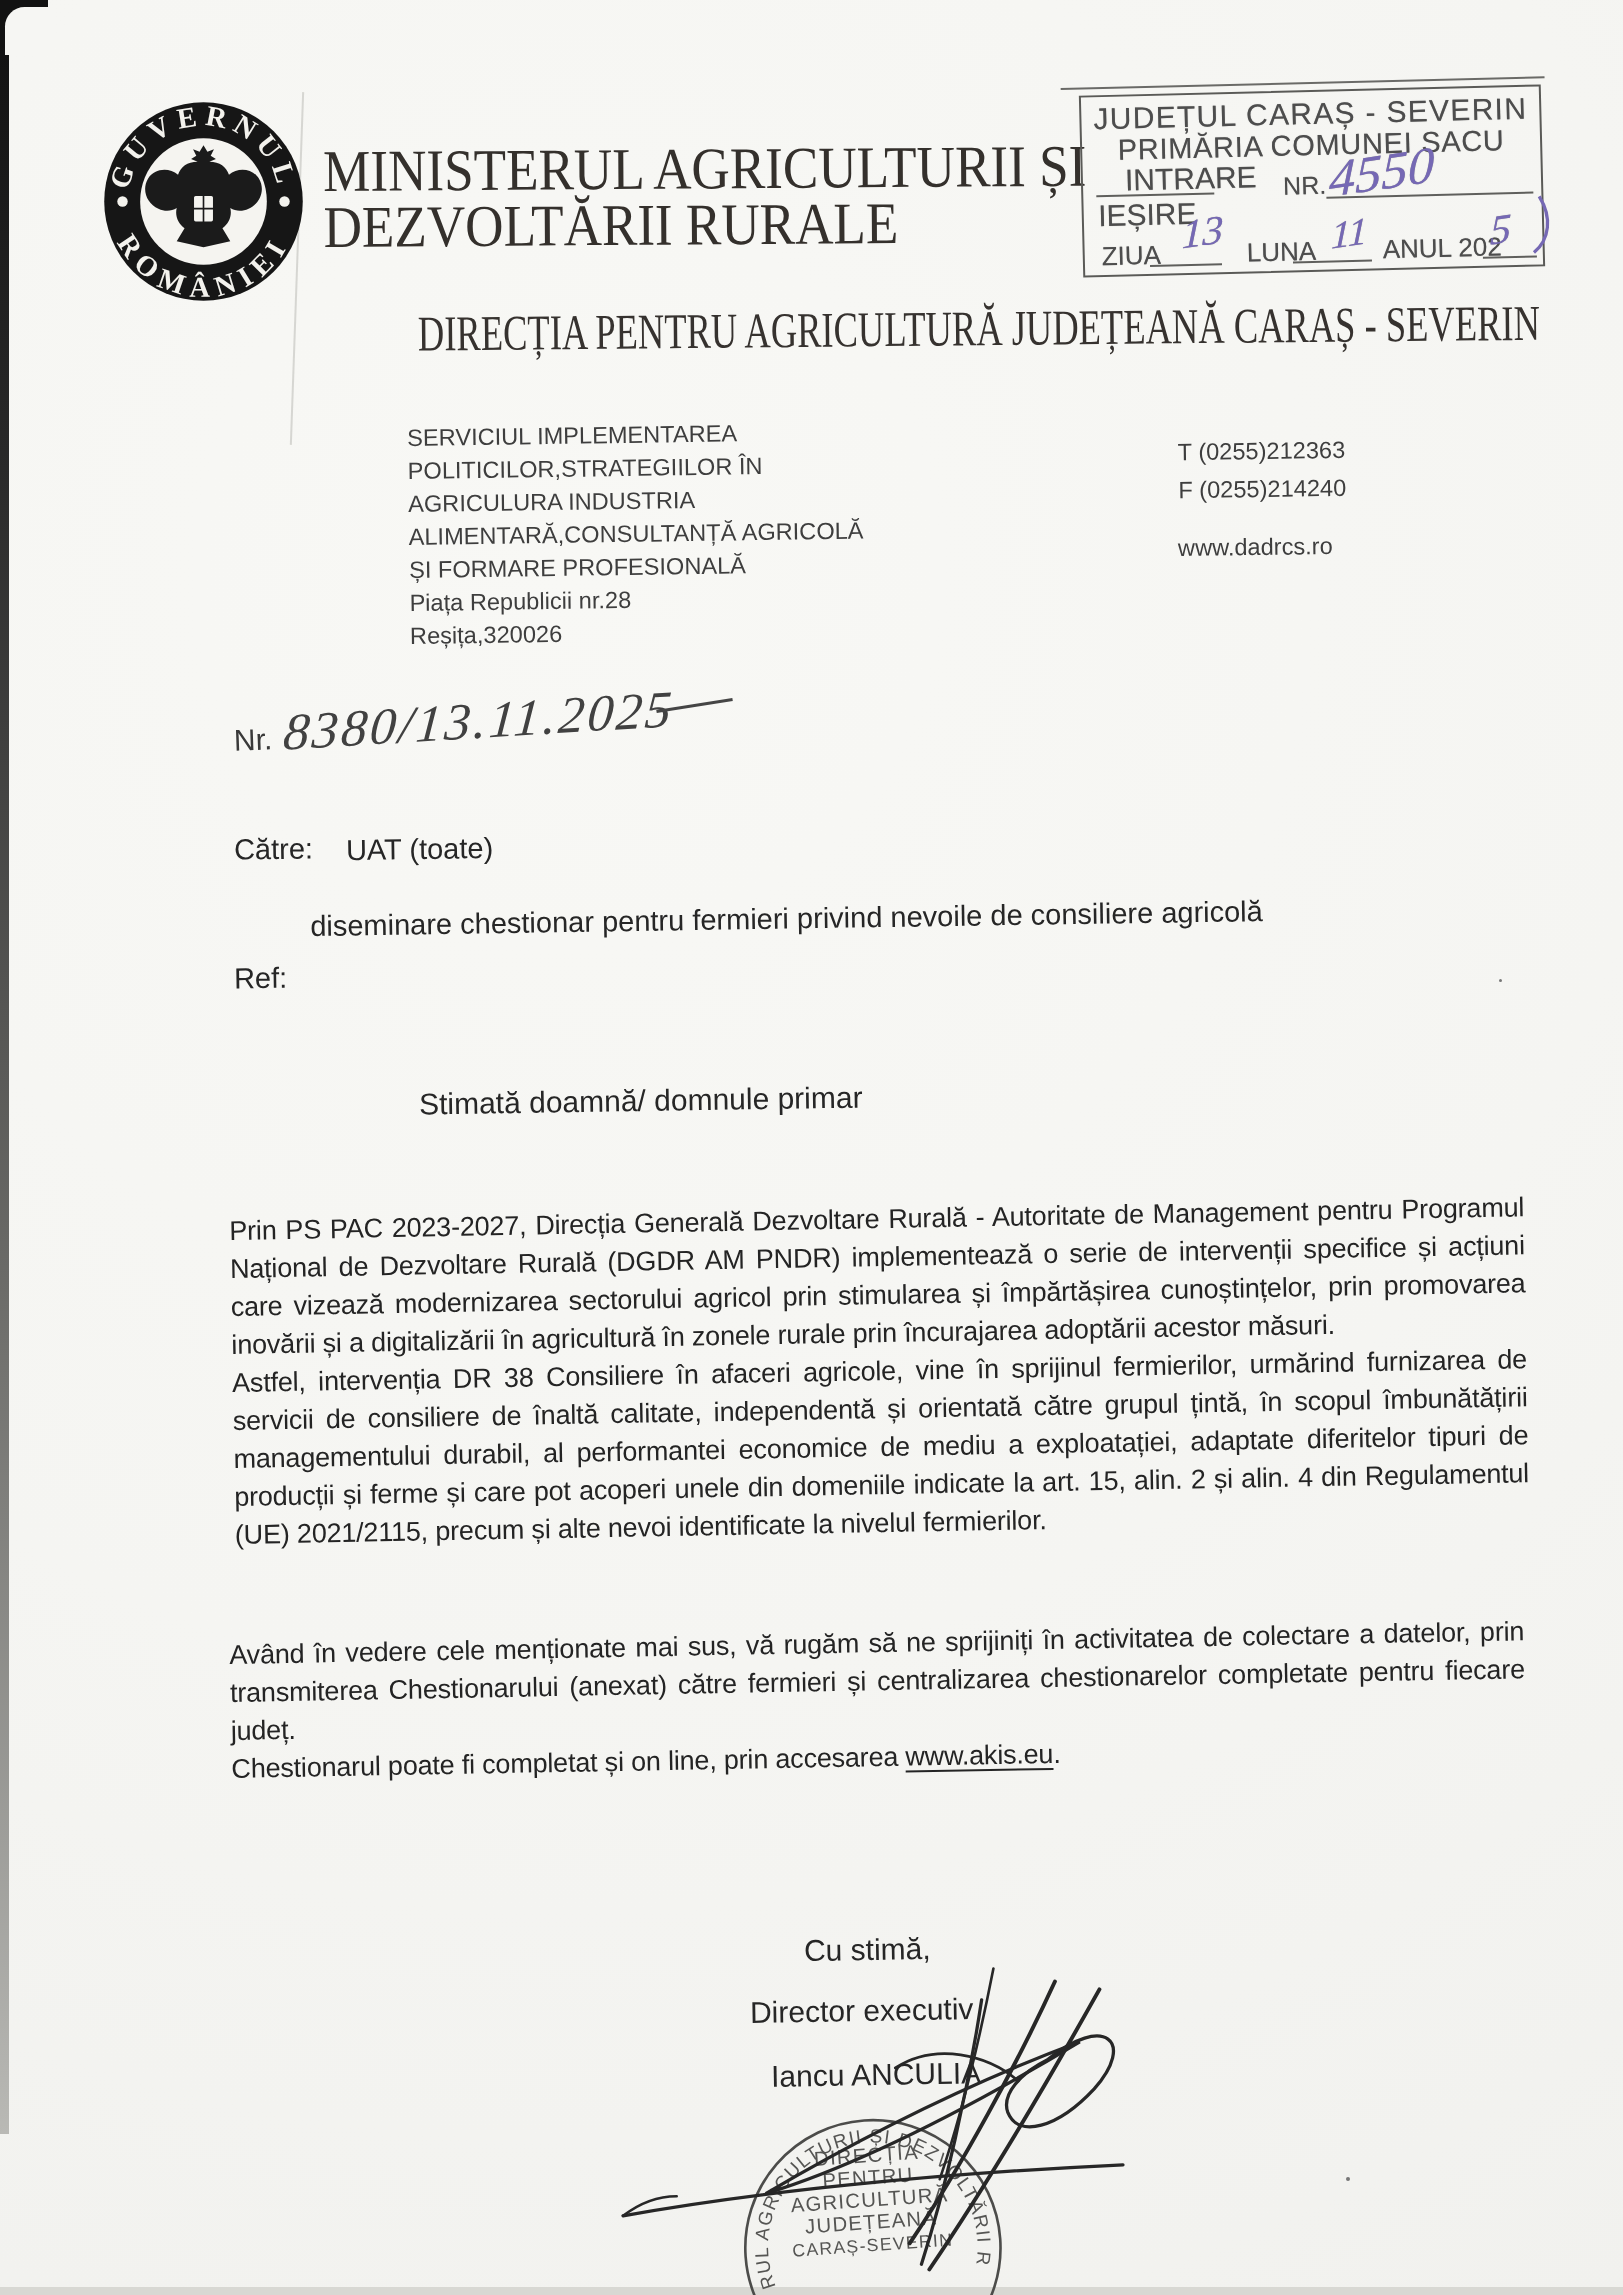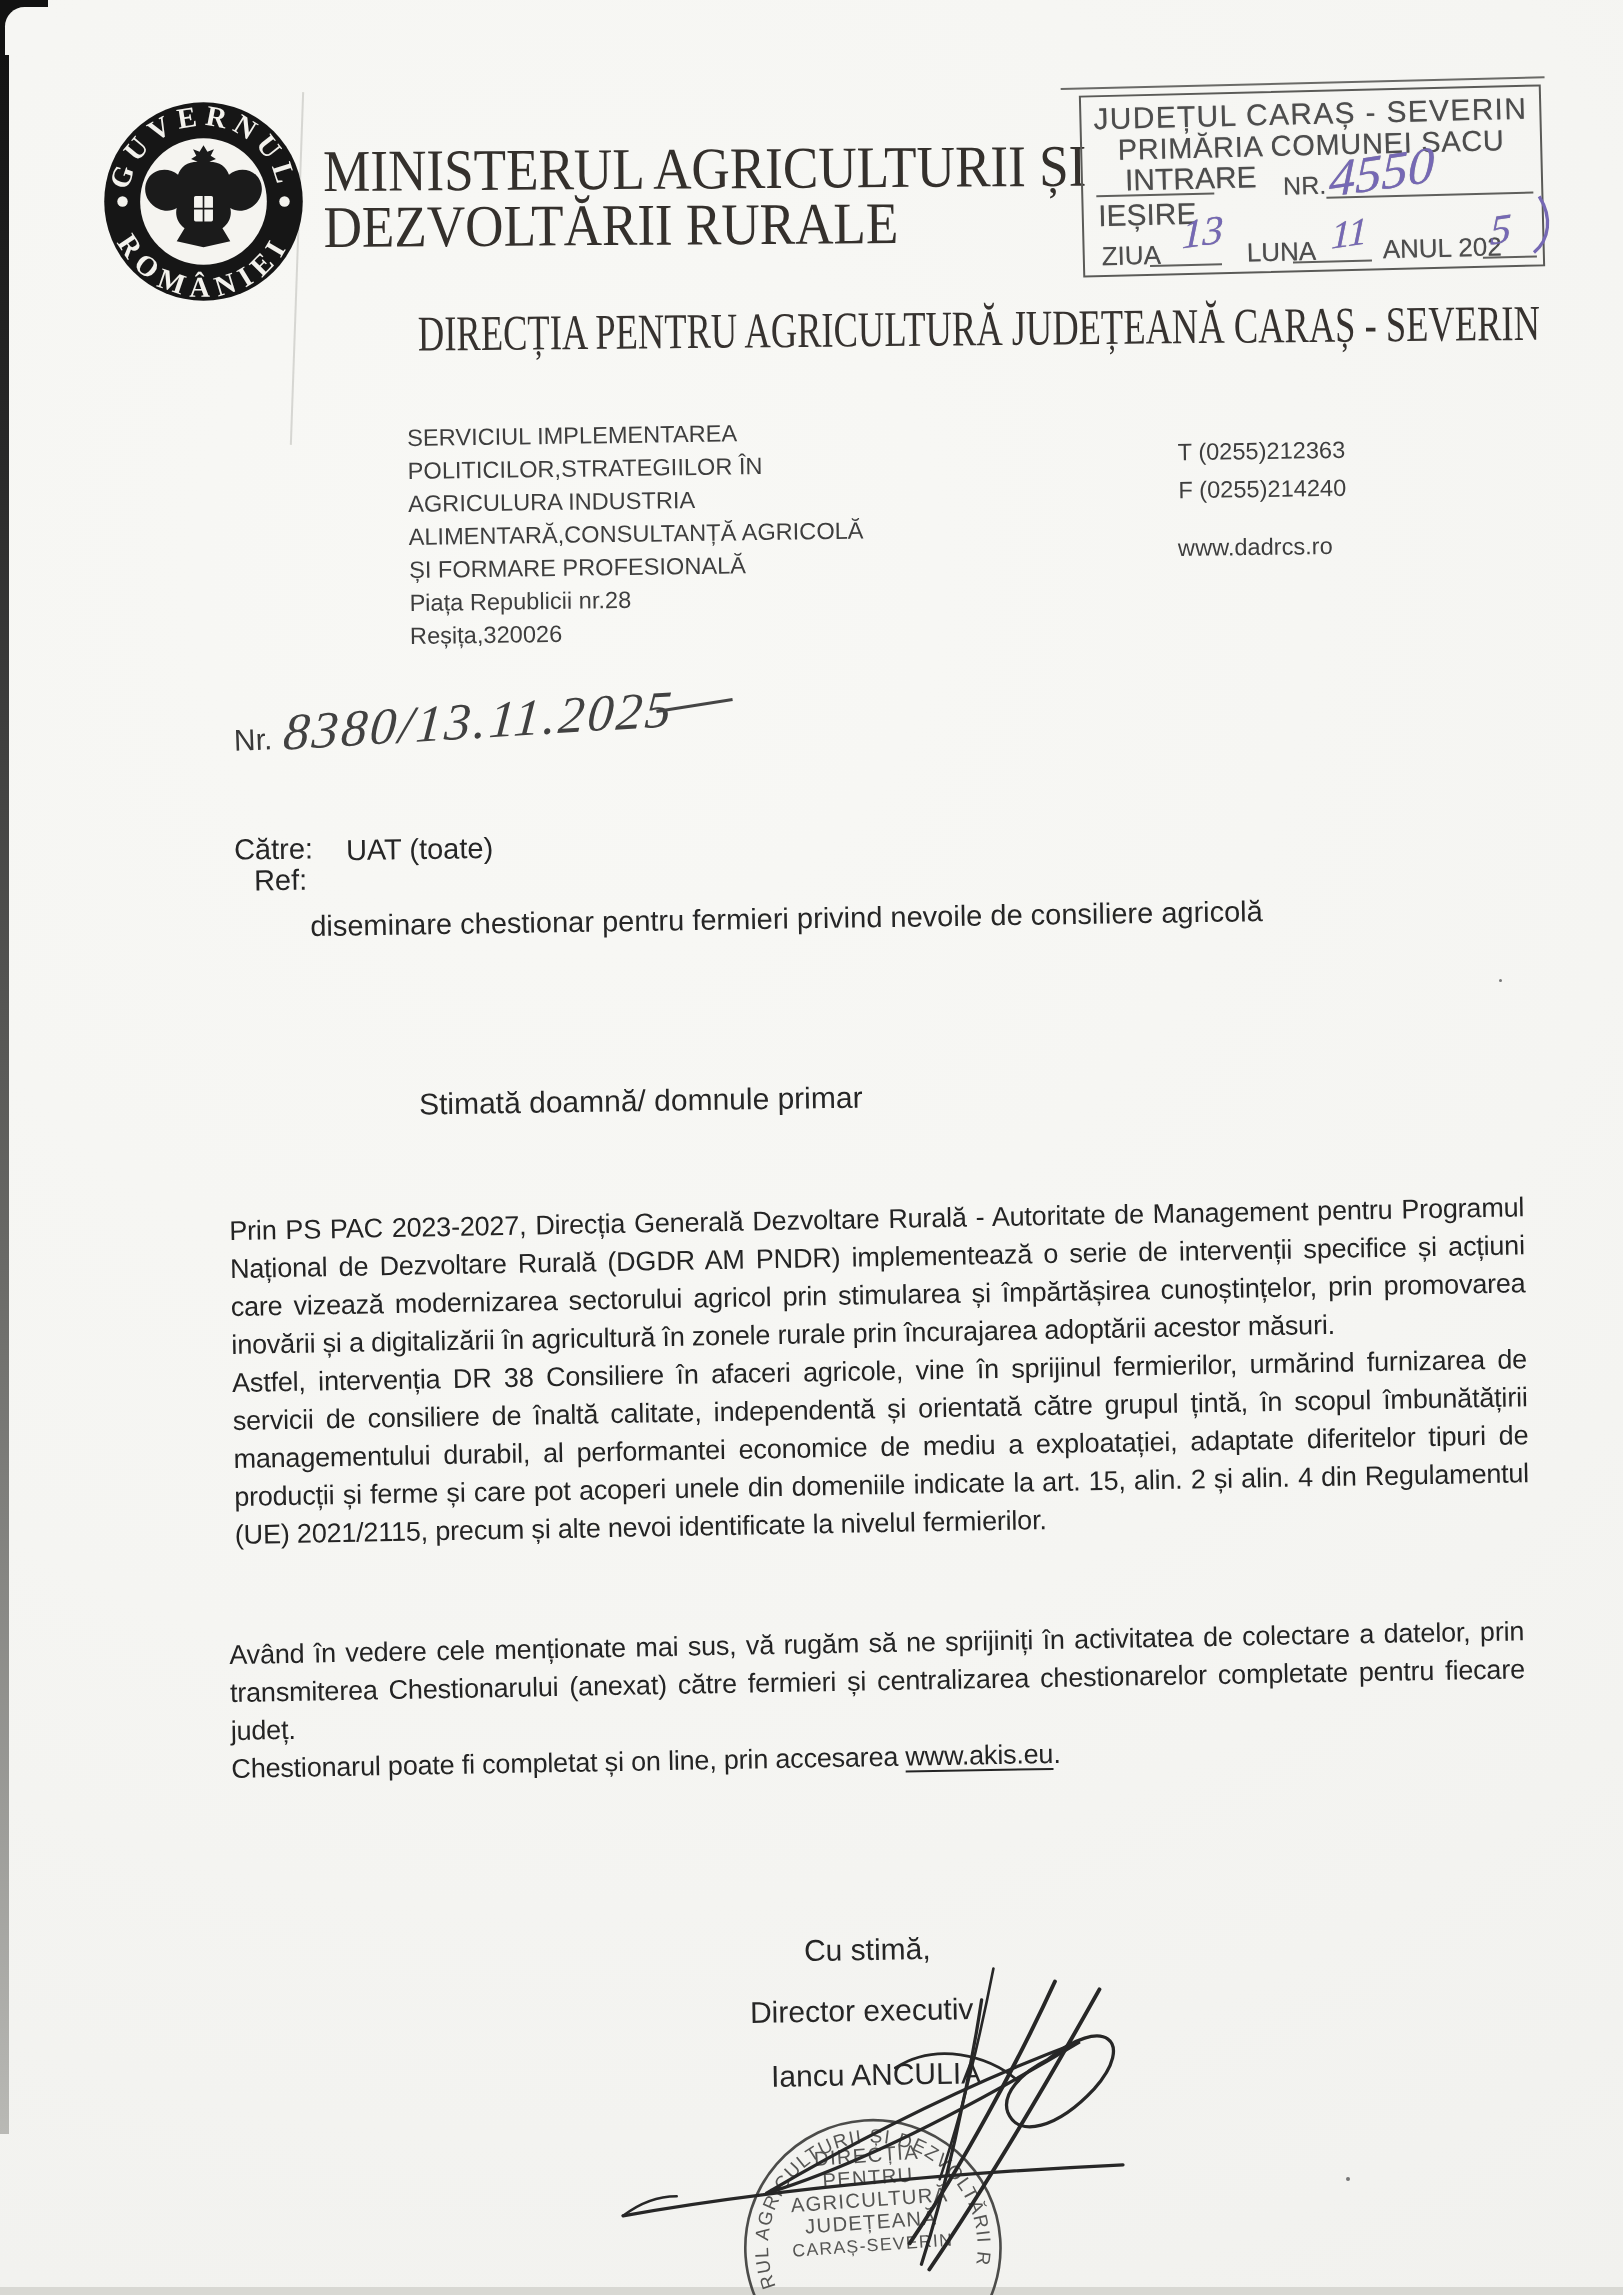--- a/index.html
+++ b/index.html
@@ -42,21 +42,21 @@
   .phones{position:absolute;left:1178px;top:432px;font-size:23.6px;line-height:38px;
     color:#3e3e3e;transform:rotate(-0.8deg);}
   .website{position:absolute;left:1178px;top:534px;font-size:23.6px;color:#3e3e3e;transform:rotate(-0.8deg);}
   
   .nr-label{position:absolute;left:234px;top:723px;font-size:30px;color:#3a3a3a;transform:rotate(-2deg);}
   .nr-hand{position:absolute;left:285px;top:691px;font-size:52px;font-family:"Liberation Serif",serif;
     font-style:italic;color:#414141;transform:skewX(-8deg) rotate(-3.5deg);letter-spacing:2.6px;white-space:nowrap;}
   .overdash{position:absolute;left:656px;top:704px;width:77px;height:2.6px;background:#454545;transform:rotate(-9deg);}
   .catre-label{position:absolute;left:234px;top:833px;font-size:29px;transform:rotate(-0.9deg);}
   .catre-value{position:absolute;left:346px;top:833px;font-size:29px;transform:rotate(-0.9deg);}
-  .ref-label{position:absolute;left:234px;top:864px;font-size:29px;transform:rotate(-0.9deg);margin-left:20px;}
+  .ref-label{position:absolute;left:234px;top:962px;font-size:29px;transform:rotate(-0.9deg);}
   .ref-value{position:absolute;left:310px;top:910px;font-size:29px;transform:rotate(-0.9deg);transform-origin:left top;white-space:nowrap;}
   .salutation{position:absolute;left:419px;top:1084px;font-size:30px;transform:rotate(-0.9deg);}
   
   .bodyA,.bodyB{position:absolute;left:229px;width:1295px;font-size:27px;line-height:38px;
     text-align:justify;color:#242424;letter-spacing:-0.2px;
     transform:rotate(-1.05deg);transform-origin:left top;}
   .bodyA{top:1212px;}
   .bodyB{top:1636px;}
   .bodyA p,.bodyB p{margin:0;}
   .weblink{text-decoration:underline;text-underline-offset:4.6px;text-decoration-thickness:2px;}

